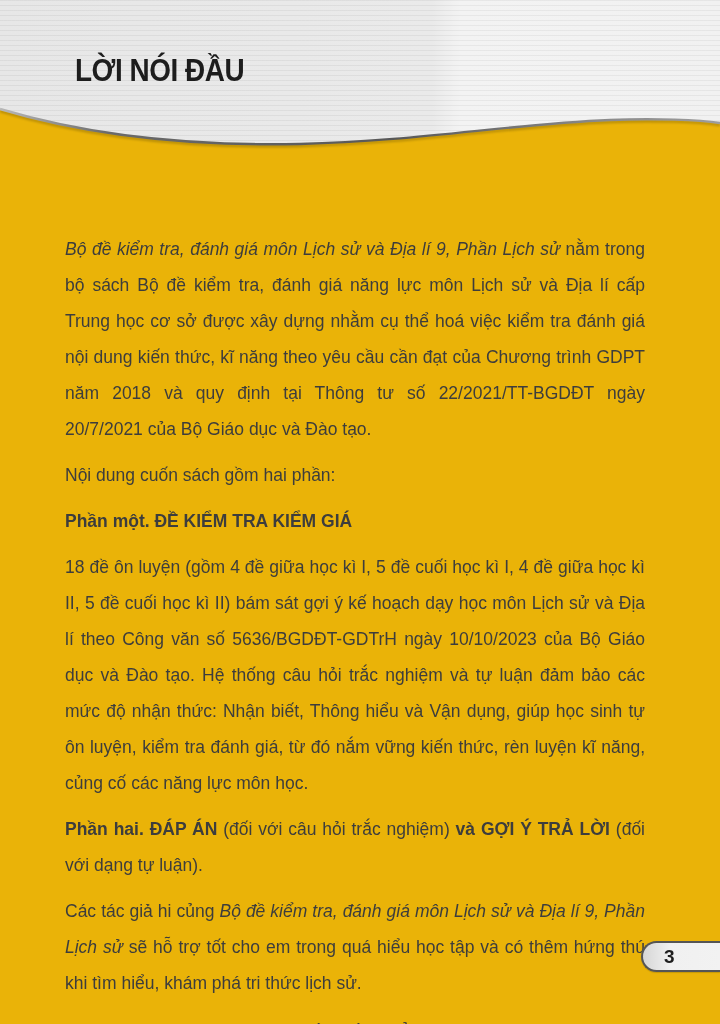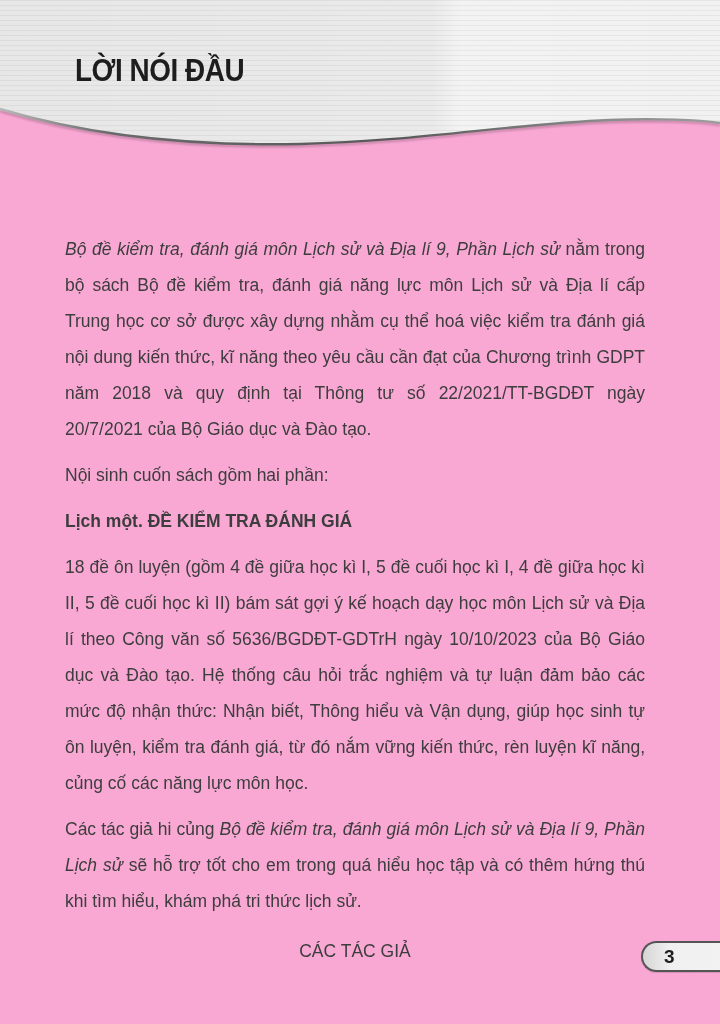--- a/index.html
+++ b/index.html
@@ -1,18 +1,18 @@
 <!DOCTYPE html>
 <html><head>
 <meta charset="utf-8">
 <style>
   html,body { margin:0; padding:0; background:#ffffff; }
   .page {
     position:relative; width:720px; height:1024px; overflow:hidden;
-    background:#f9a8d4;
+    background:#eab308;
     font-family:"Liberation Sans","DejaVu Sans",sans-serif;
   }
   
   .header-bg {
     position:absolute; top:0; left:0; width:720px; height:150px;
     background:
       repeating-linear-gradient(180deg,
         rgba(0,0,0,0.050) 0px, rgba(0,0,0,0.050) 1px,
         rgba(0,0,0,0.00) 1px, rgba(0,0,0,0.00) 5px),
       linear-gradient(90deg, #e7e7e7 0%, #eaeaea 60%, #f3f3f3 64%, #f1f1f1 100%),
@@ -68,23 +68,24 @@
           <stop offset="1" stop-color="#9c9c9c"></stop>
         </linearGradient>
       </defs>
       <path d="M0 109 C80 133 180 146.5 300 144 C420 141 510 124 610 120 C655 118 700 120 720 123" fill="none" stroke="url(#lineGrad)" stroke-width="2.4" style="filter:drop-shadow(0 2px 1.2px rgba(0,0,0,0.22));"></path>
     </svg>
     <h1 class="page-title">LỜI NÓI ĐẦU</h1>
   </div>
 
   <div class="doc">
       <div class="para"><span class="run-italic">Bộ đề kiểm tra, đánh giá môn Lịch sử và Địa lí 9, Phần Lịch sử</span><span class="run-regular"> nằm trong bộ sách Bộ đề kiểm tra, đánh giá năng lực môn Lịch sử và Địa lí cấp Trung học cơ sở được xây dựng nhằm cụ thể hoá việc kiểm tra đánh giá nội dung kiến thức, kĩ năng theo yêu cầu cần đạt của Chương trình GDPT năm 2018 và quy định tại Thông tư số 22/2021/TT-BGDĐT ngày 20/7/2021 của Bộ Giáo dục và Đào tạo.</span></div>
-      <div class="para"><span class="run-regular">Nội sinh cuốn sách gồm hai phần:</span></div>
-      <div class="para align-left"><span class="run-bold">Lịch một. ĐỀ KIỂM TRA ĐÁNH GIÁ</span></div>
+      <div class="para"><span class="run-regular">Nội dung cuốn sách gồm hai phần:</span></div>
+      <div class="para align-left"><span class="run-bold">Phần một. ĐỀ KIỂM TRA KIỂM GIÁ</span></div>
       <div class="para"><span class="run-regular">18 đề ôn luyện (gồm 4 đề giữa học kì I, 5 đề cuối học kì I, 4 đề giữa học kì II, 5 đề cuối học kì II) bám sát gợi ý kế hoạch dạy học môn Lịch sử và Địa lí theo Công văn số 5636/BGDĐT-GDTrH ngày 10/10/2023 của Bộ Giáo dục và Đào tạo. Hệ thống câu hỏi trắc nghiệm và tự luận đảm bảo các mức độ nhận thức: Nhận biết, Thông hiểu và Vận dụng, giúp học sinh tự ôn luyện, kiểm tra đánh giá, từ đó nắm vững kiến thức, rèn luyện kĩ năng, củng cố các năng lực môn học.</span></div>
+      <div class="para"><span class="run-bold">Phần hai. ĐÁP ÁN</span><span class="run-regular"> (đối với câu hỏi trắc nghiệm) </span><span class="run-bold">và GỢI Ý TRẢ LỜI</span><span class="run-regular"> (đối với dạng tự luận).</span></div>
       <div class="para"><span class="run-regular">Các tác giả hi củng </span><span class="run-italic">Bộ đề kiểm tra, đánh giá môn Lịch sử và Địa lí 9, Phần Lịch sử</span><span class="run-regular"> sẽ hỗ trợ tốt cho em trong quá hiểu học tập và có thêm hứng thú khi tìm hiểu, khám phá tri thức lịch sử.</span></div>
       <div class="para align-right"><span class="run-regular">CÁC TÁC GIẢ</span></div>
     </div>
 
   <div class="page-badge">
     <span class="num">3</span>
   </div>
 
 </div>
 

